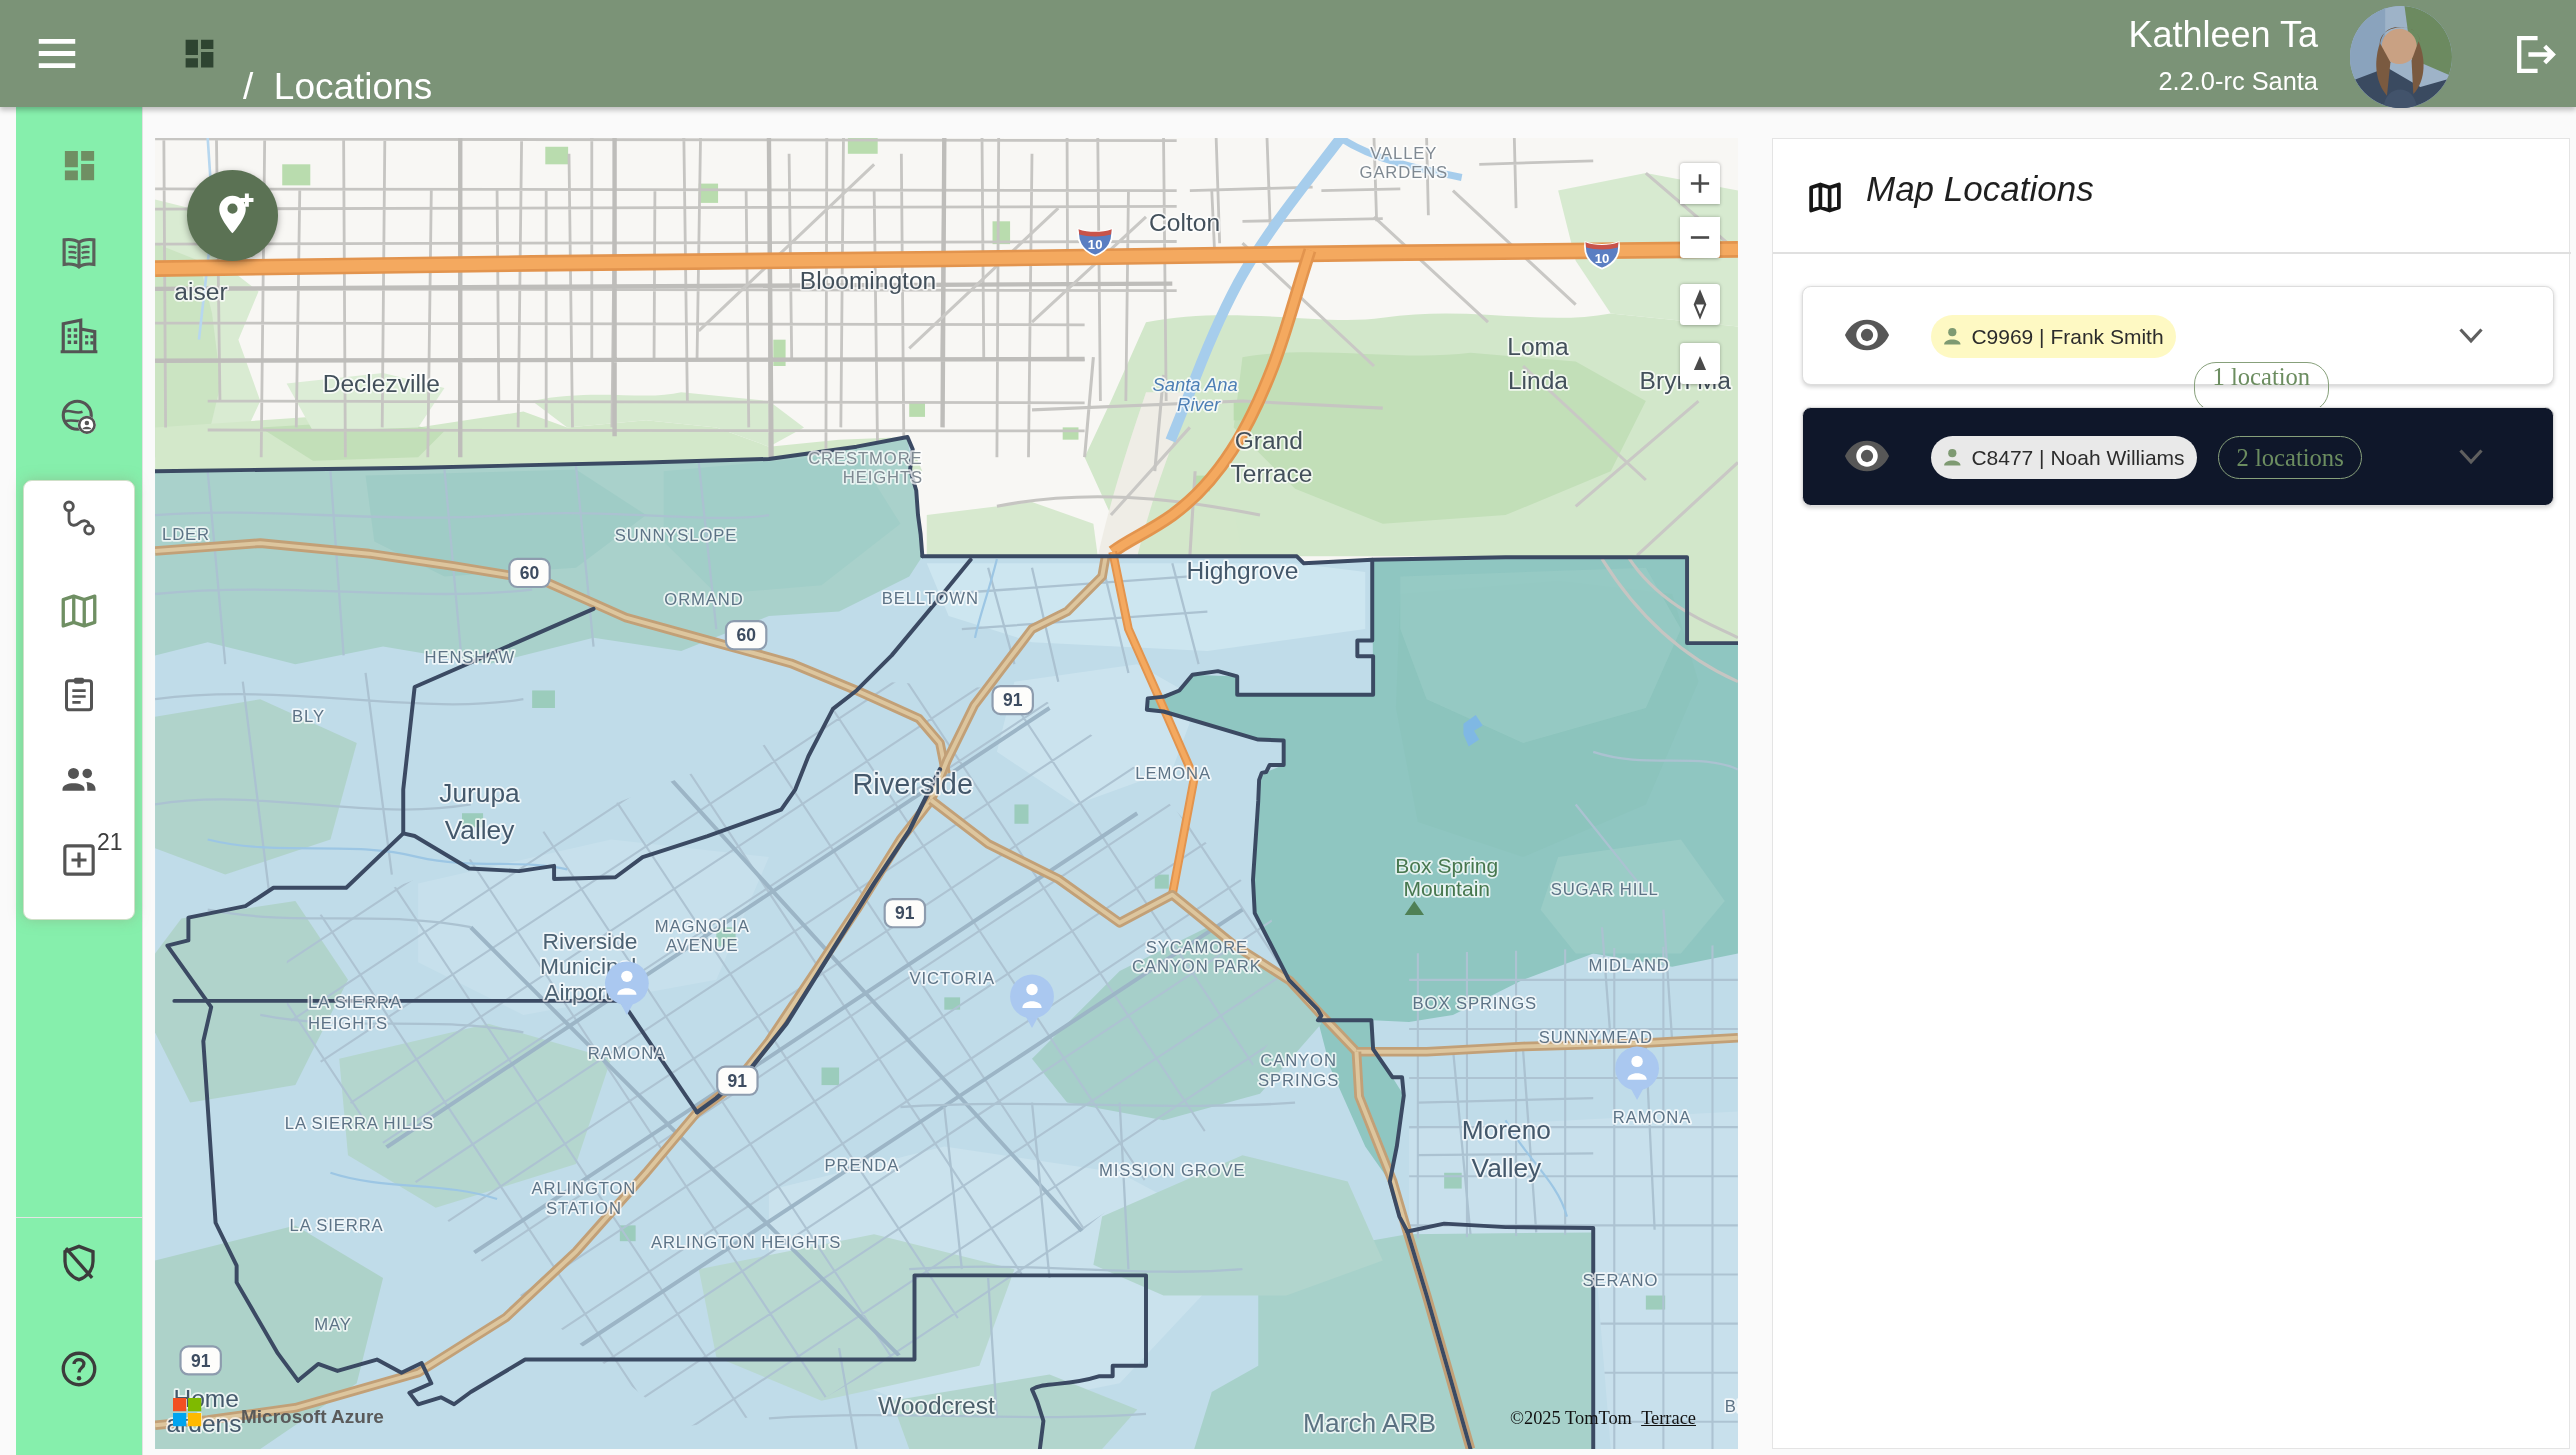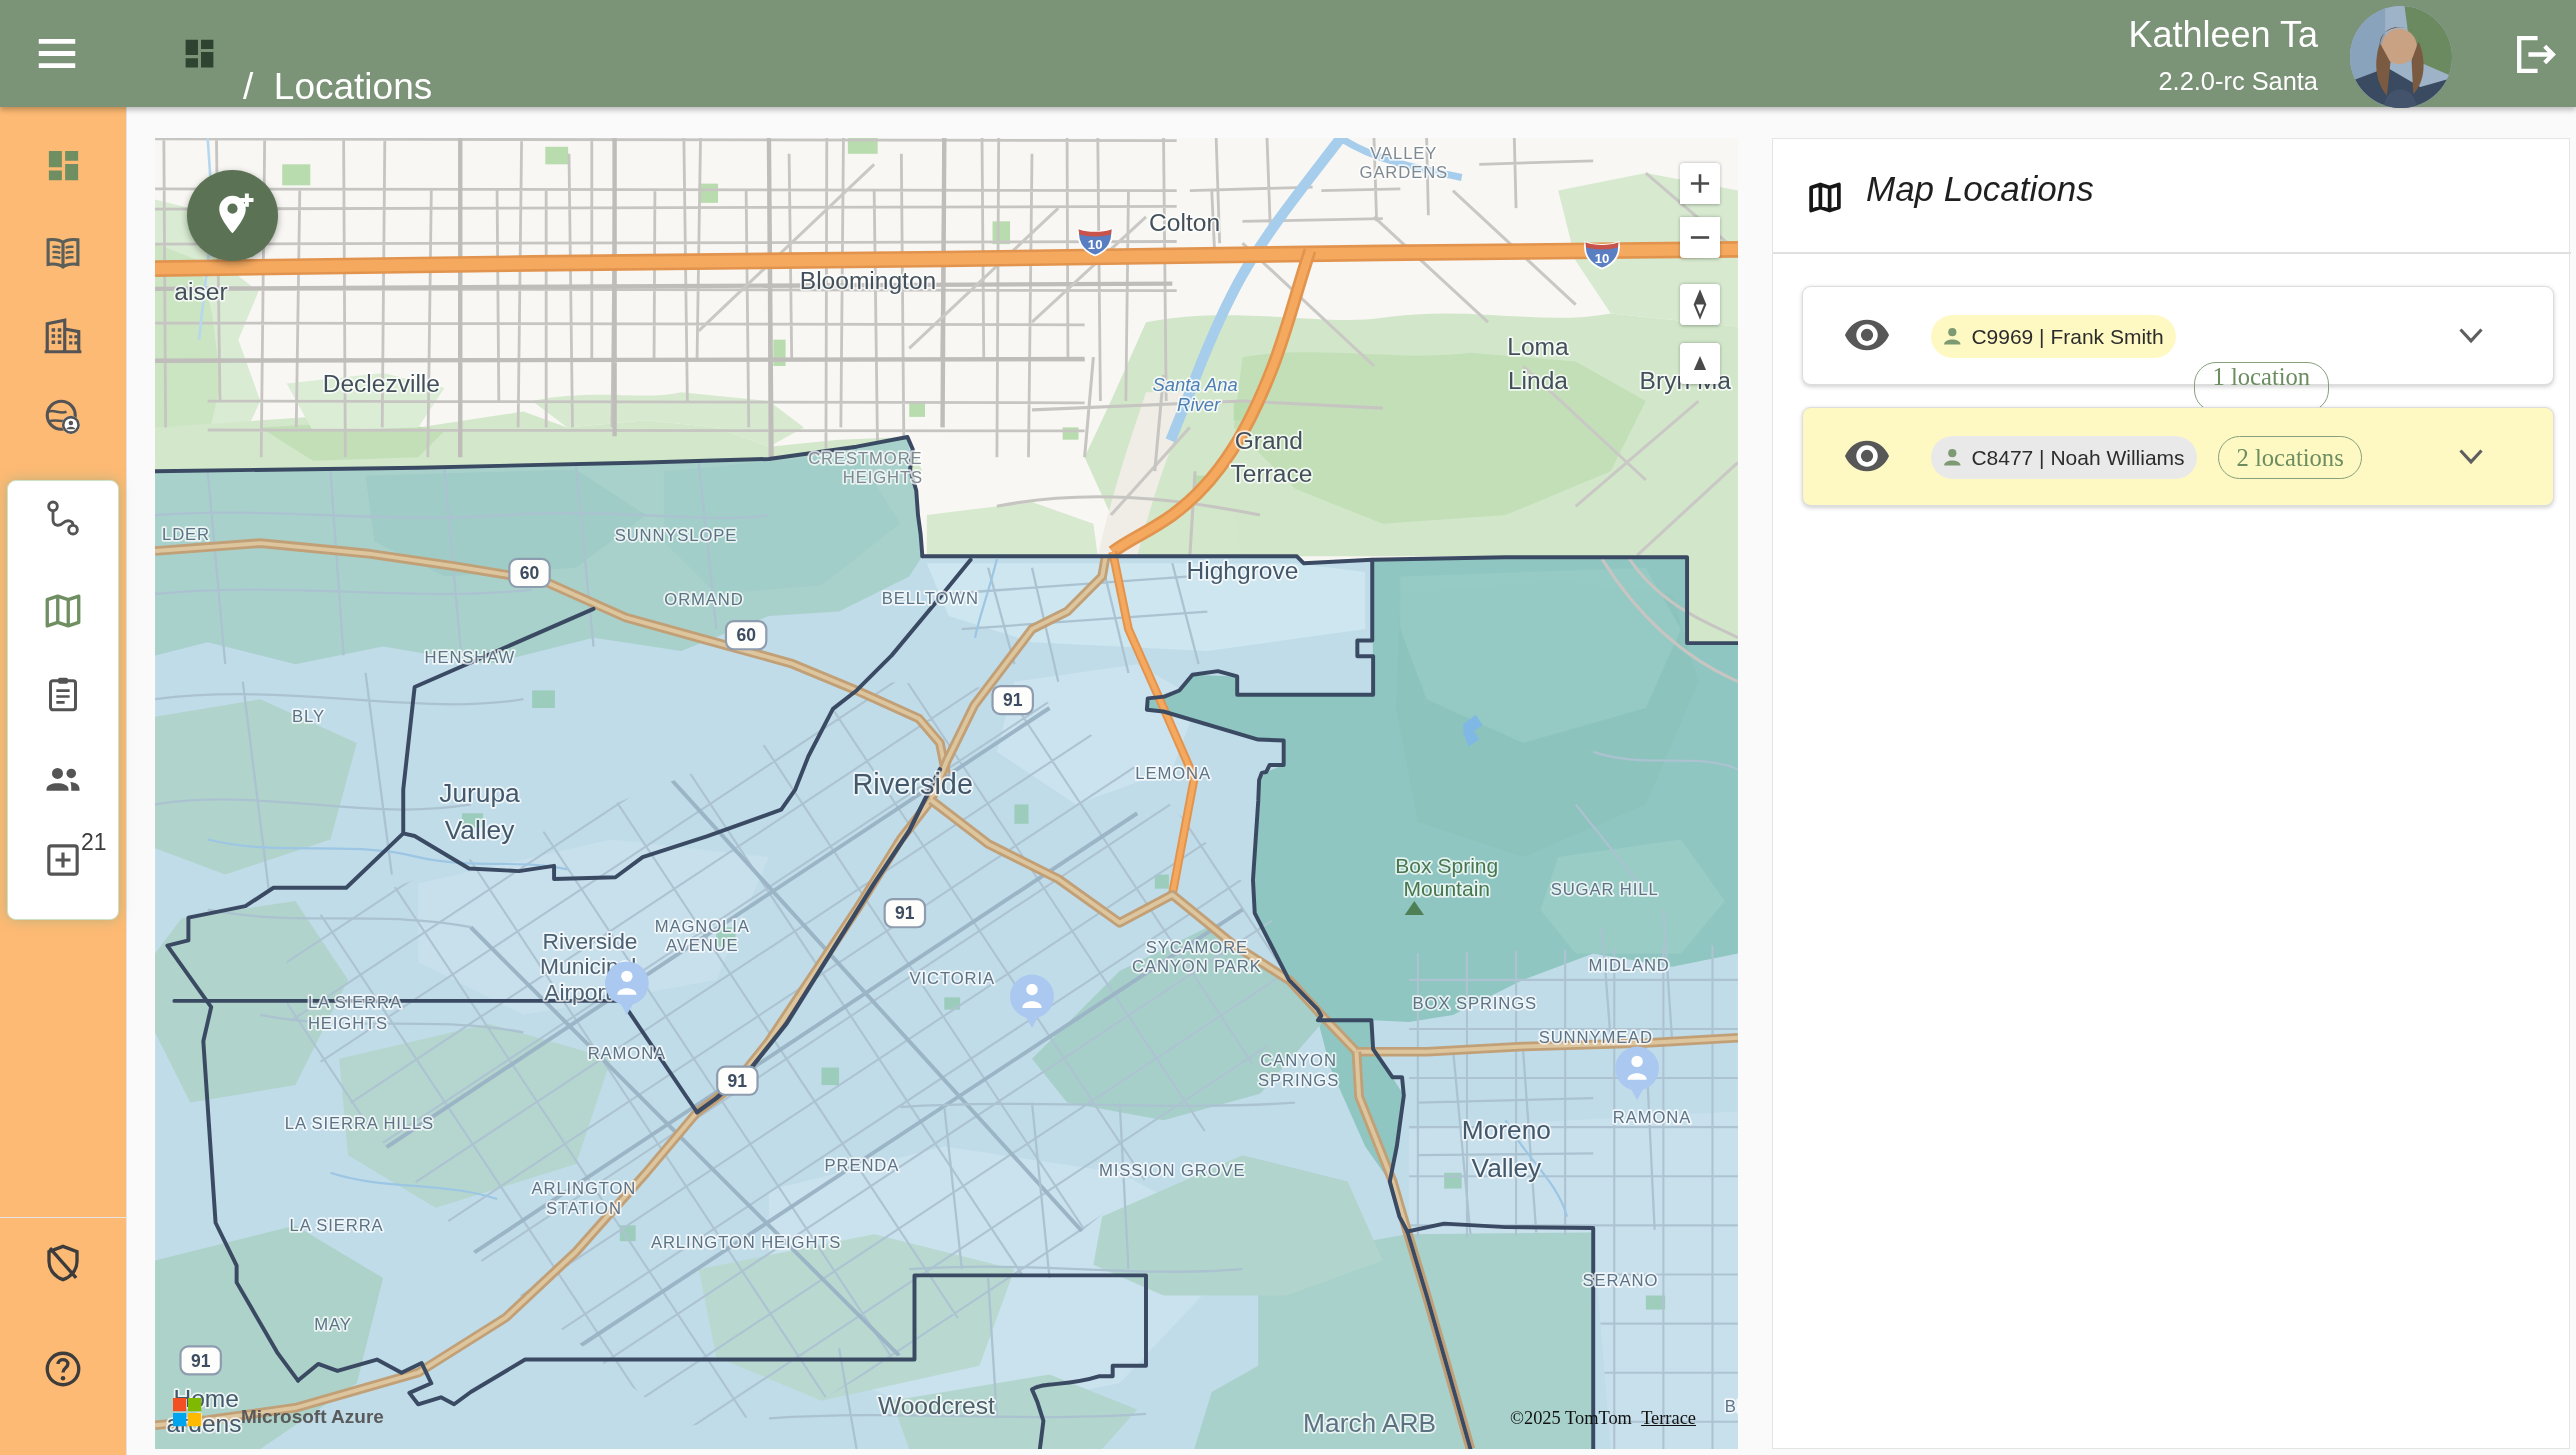--- a/index.html
+++ b/index.html
@@ -1,16 +1,16 @@
 <!DOCTYPE html>
 <html style="font-size:14px"><head><meta charset="utf-8"><style>
 * { margin:0; padding:0; box-sizing:border-box; }
 body { width:2576px; height:1455px; font-family:"Liberation Sans", sans-serif; background:#fafafa; overflow:hidden; position:relative; }
 .hdr { position:absolute; left:0; top:0; width:2576px; height:107px; background:#7b9377; box-shadow:0 2.6px 5.3px rgba(0,0,0,.25); z-index:20; }
-.side { position:absolute; left:0; top:107px; width:127px; height:1348px; background:#fdba74; border-right:0.9px solid #e2e2e2; z-index:10; }
+.side { position:absolute; left:16px; top:107px; width:127px; height:1348px; background:#86efac; border-right:0.9px solid #e2e2e2; z-index:10; }
 .mapbox { position:absolute; left:155px; top:138px; width:1583px; height:1311px; overflow:hidden; background:#f8f7f4; }
 .panel { position:absolute; left:1772px; top:138px; width:798px; height:1311px; background:#fff; border:0.9px solid #e4e4e4; }
 svg text { font-family:"Liberation Sans", sans-serif; }
 </style></head>
 <body>
 
 <div class="hdr">
 
   <svg width="40" height="33" style="position:absolute;left:37px;top:37px" viewBox="0 0 46 38">
       <path d="M2,5 H44 M2,19 H44 M2,33 H44" stroke="#fff" stroke-width="5.5"></path>
@@ -466,21 +466,21 @@
 
     <div style="position:absolute;left:391px;top:28px;height:50px;border-radius:22px;border:1.8px solid #87a07b;display:flex;align-items:flex-start;padding:0 17.5px;margin-top:47px;">
       <span style="font-size:24.6px;color:#6c8d60;font-family:'Liberation Serif',serif;">1 location</span>
     </div>
 
     <svg width="32" height="21" style="position:absolute;left:652px;top:39px" viewBox="0 0 36 24">
         <path d="M6,4 L18,17 L30,4" fill="none" stroke="#5f5f5f" stroke-width="3.6"></path>
       </svg>
   </div>
 
-  <div style="position:absolute;left:29px;top:268px;width:752px;height:99px;background:#fef9c3;border:0.9px solid #ddd;border-radius:8.8px;box-shadow:0 1.8px 4.4px rgba(0,0,0,.18);text-align:center;">
+  <div style="position:absolute;left:29px;top:268px;width:752px;height:99px;background:#0f172a;border:0.9px solid #ddd;border-radius:8.8px;box-shadow:0 1.8px 4.4px rgba(0,0,0,.18);text-align:center;">
 
     <svg width="46" height="32" style="position:absolute;left:41px;top:32px" viewBox="0 0 24 16">
         <path d="M12,0 C7,0 2.7,3 0.5,8 C2.7,13 7,16 12,16 C17,16 21.3,13 23.5,8 C21.3,3 17,0 12,0 Z" fill="#575757"></path>
         <circle cx="12" cy="8" r="5.6" fill="#fff"></circle>
         <circle cx="12" cy="8" r="3.2" fill="#575757"></circle>
       </svg>
 
     <div style="position:absolute;left:128px;top:28px;height:43px;border-radius:22px;background:#e9e9e9;display:flex;align-items:center;padding:0 12.3px 0 8.8px;">
       <svg width="24.6" height="24.6" viewBox="0 0 24 24" style="margin-right:7px;">
           <circle cx="12" cy="8" r="4" fill="#7e9a72"></circle>

